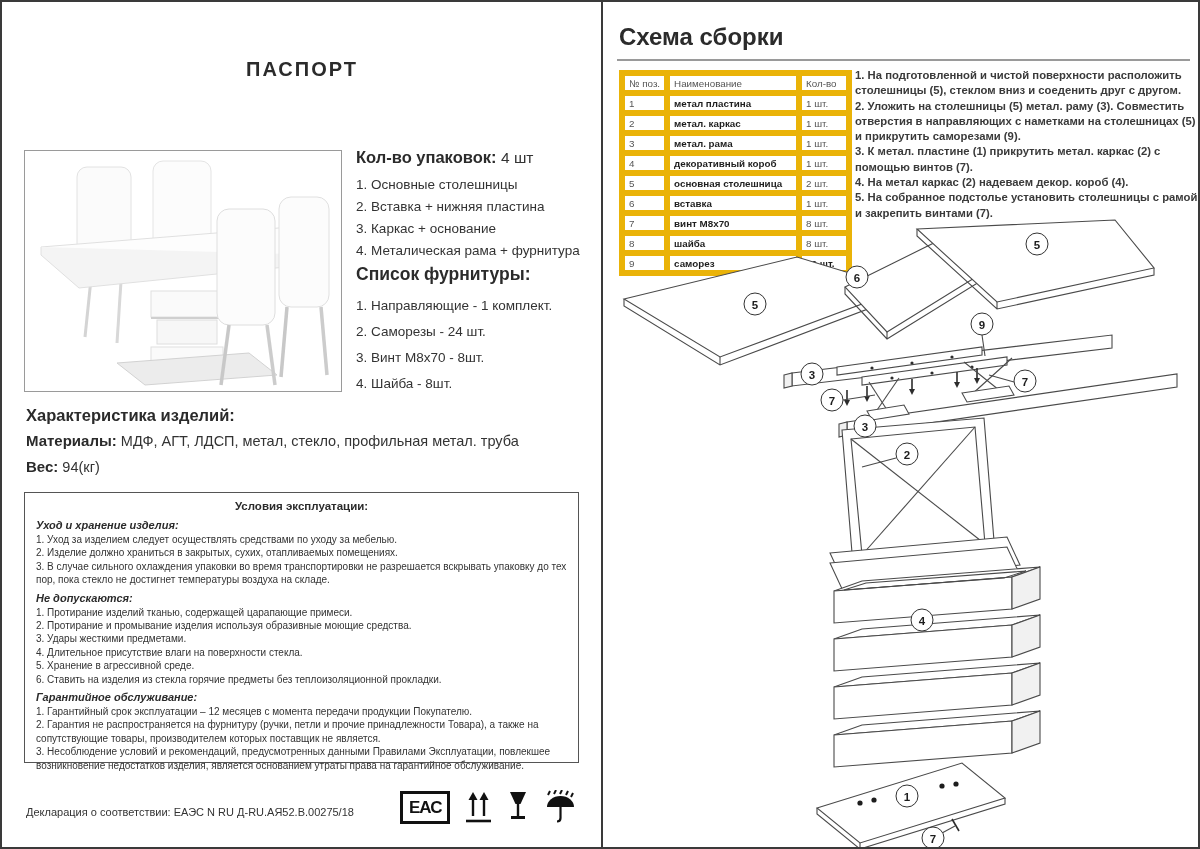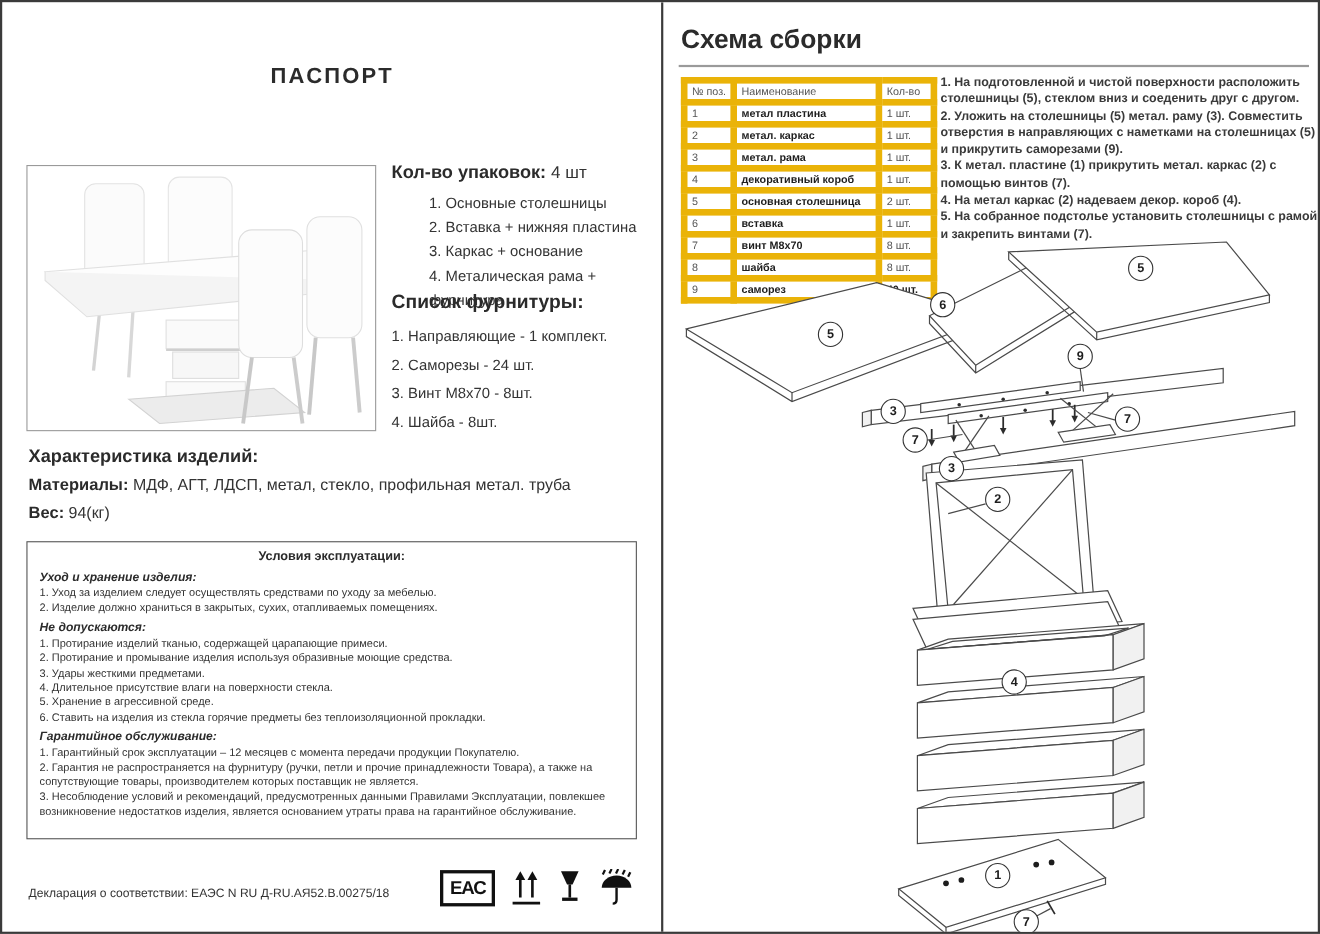--- a/index.html
+++ b/index.html
@@ -14,21 +14,21 @@
   
   #lp-title { left:0; top:56px; width:600px; text-align:center;
     font-size:20px; font-weight:bold; letter-spacing:2px; }
 
   #photo-box { left:22px; top:148px; width:316px; height:240px;
     border:1px solid #9a9a9a; background:#fff; }
 
   #packages { left:354px; top:146px; width:236px; }
   .big-label { font-size:16.5px; font-weight:bold; }
   .big-value { font-size:15.5px; font-weight:normal; color:#333; }
-  #packages .list-line { font-size:13.5px; line-height:22px; color:#333;margin-left:34px; }
+  #packages .list-line { font-size:13.5px; line-height:22px; color:#333; }
   #packages-list { margin-top:7px; }
 
   #hardware { left:354px; top:262px; width:240px; }
   #hardware-title { font-size:17.5px; font-weight:bold; }
   #hardware .list-line { font-size:13.5px; line-height:26px; color:#333; }
   #hardware-list { margin-top:8px; }
 
   #chars { left:24px; top:400px; width:556px; }
   #chars-title { font-size:16.5px; font-weight:bold; line-height:26px; }
   .chars-line { font-size:14.5px; line-height:26px; color:#333; }
@@ -143,20 +143,21 @@
       <b>Вес:</b><span> 94(кг)</span>
     </div>
   </div>
 
   <div id="cond-box" class="abs">
     <div id="cond-title">Условия эксплуатации:</div>
     <div class="cond-head">Уход и хранение изделия:</div>
     <div class="cond-list">
         <div class="list-line">1. Уход за изделием следует осуществлять средствами по уходу за мебелью.</div>
         <div class="list-line">2. Изделие должно храниться в закрытых, сухих, отапливаемых помещениях.</div>
+        <div class="list-line">3. В случае сильного охлаждения упаковки во время транспортировки не разрешается вскрывать упаковку до тех пор, пока стекло не достигнет температуры воздуха на складе.</div>
       </div>
     <div class="cond-head">Не допускаются:</div>
     <div class="cond-list">
         <div class="list-line">1. Протирание изделий тканью, содержащей царапающие примеси.</div>
         <div class="list-line">2. Протирание и промывание изделия используя образивные моющие средства.</div>
         <div class="list-line">3. Удары жесткими предметами.</div>
         <div class="list-line">4. Длительное присутствие влаги на поверхности стекла.</div>
         <div class="list-line">5. Хранение в агрессивной среде.</div>
         <div class="list-line">6. Ставить на изделия из стекла горячие предметы без теплоизоляционной прокладки.</div>
       </div>

